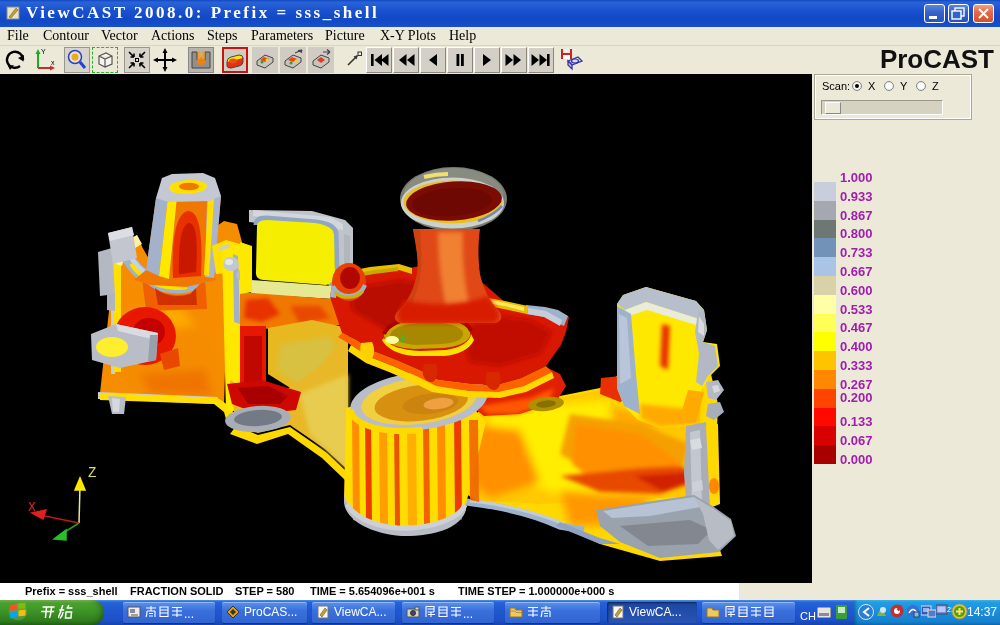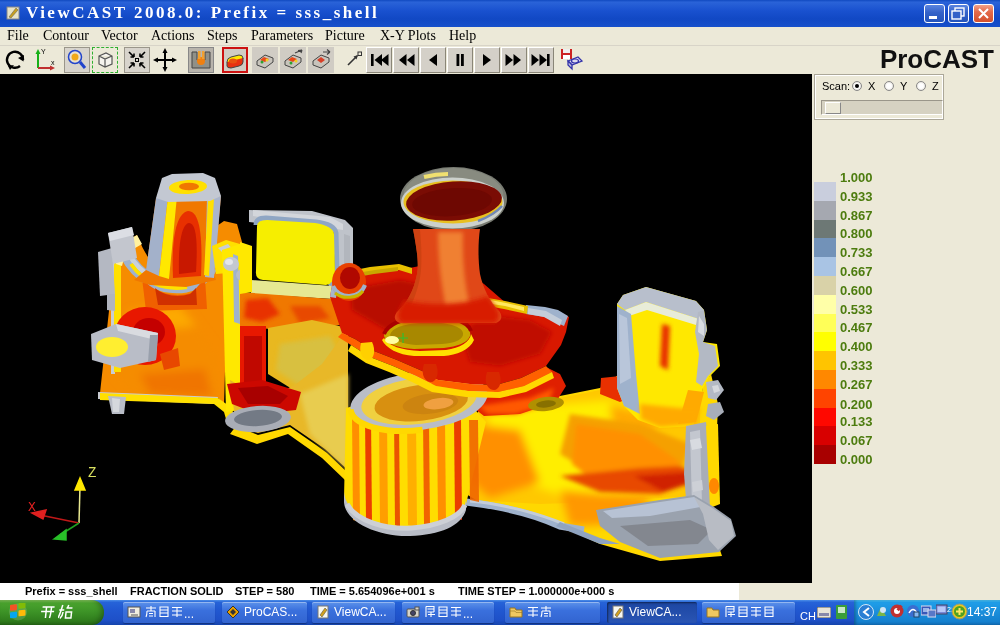--- a/index.html
+++ b/index.html
@@ -15,29 +15,29 @@
 #menubar { position:absolute; left:0; top:27px; width:1000px; height:19px; background:#ece9d8; border-bottom:1px solid #d8d4c8;
   font-family:"Liberation Serif", serif; font-size:14px; color:#000; }
 #menubar span { position:absolute; top:1px; }
 #toolbar { position:absolute; left:0; top:46px; width:1000px; height:28px; background:#ece9d8; }
 .tbtn { position:absolute; top:1px; width:26px; height:26px; }
 .tbtn.pb { background:#d4d0c8; border:1px solid; border-color:#fff #8a8678 #8a8678 #fff; }
 .tbtn svg { display:block; margin:auto; }
 #procast { position:absolute; right:6px; top:44px; font-size:26px; font-weight:bold; color:#111; font-family:"Liberation Sans",sans-serif; letter-spacing:0px;}
 #viewport { position:absolute; left:0; top:74px; width:812px; height:509px; background:#000; }
 #rightpanel { position:absolute; left:812px; top:74px; width:188px; height:526px; background:#ece9d8; }
-#scanbox { position:absolute; left:3px; top:1px; width:128px; height:44px; border:1px solid #fff; outline:1px solid #aca899; background:#ece9d8;}
+#scanbox { position:absolute; left:3px; top:1px; width:156px; height:44px; border:1px solid #fff; outline:1px solid #aca899; background:#ece9d8;}
 #scanbox .lbl { position:absolute; left:6px; top:4px; font-size:11px; color:#000; }
 .radio { position:absolute; top:5px; width:10px; height:10px; border-radius:50%; background:radial-gradient(#fff 40%,#d8d4c8); border:1px solid #888; }
 .radiolbl { position:absolute; top:4px; font-size:11px; }
 #scanslider { position:absolute; left:5px; top:24px; width:122px; height:15px; background:#d6d2c2; border-top:1px solid #9a968a; border-left:1px solid #9a968a; border-bottom:1px solid #fff; border-right:1px solid #fff; }
 #scanthumb { position:absolute; left:3px; top:1px; width:16px; height:12px; background:#ece9d8; border:1px solid #888; border-top-color:#fff; border-left-color:#fff; }
 #legend { position:absolute; left:2px; top:96px; }
 .sw { position:absolute; left:0px; width:22px; height:19px; }
-.swlbl { position:absolute; left:26px; font-size:13px; font-weight:bold; color:#4d7c0f; font-family:"Liberation Sans",sans-serif;}
+.swlbl { position:absolute; left:26px; font-size:13px; font-weight:bold; color:#a21caf; font-family:"Liberation Sans",sans-serif;}
 #statusbar { position:absolute; left:0; top:583px; width:739px; height:17px; background:#fff; color:#000;
   font-size:11px; font-weight:bold; font-family:"Liberation Sans",sans-serif; }
 #statusbar span { position:absolute; top:2px; white-space:pre; }
 #taskbar { position:absolute; left:0; top:600px; width:1000px; height:25px;
   background:linear-gradient(#4c8fe8 0%, #2663d8 9%, #2159d2 35%, #1e50c8 80%, #1544ac 100%); }
 #startbtn { position:absolute; left:0; top:0; width:104px; height:25px; border-radius:0 12px 12px 0;
   background:linear-gradient(#7ebe58 0%, #4aa32e 12%, #3d9427 45%, #2f7c1c 85%, #256815 100%);
   box-shadow: inset -4px 0 6px -2px rgba(0,0,0,.35); color:#fff; }
 #startbtn .stxt { position:absolute; left:42px; top:2px; font-size:16px; font-style:italic; font-weight:bold; text-shadow:1px 1px 2px rgba(0,0,0,.5); }
 .taskbtn { position:absolute; top:2px; height:21px; border-radius:2px;
@@ -457,21 +457,21 @@
     <span class="swlbl" style="top:38px;">0.867</span>
     <span class="swlbl" style="top:56px;">0.800</span>
     <span class="swlbl" style="top:75px;">0.733</span>
     <span class="swlbl" style="top:94px;">0.667</span>
     <span class="swlbl" style="top:113px;">0.600</span>
     <span class="swlbl" style="top:132px;">0.533</span>
     <span class="swlbl" style="top:150px;">0.467</span>
     <span class="swlbl" style="top:169px;">0.400</span>
     <span class="swlbl" style="top:188px;">0.333</span>
     <span class="swlbl" style="top:207px;">0.267</span>
-    <span class="swlbl" style="top:227px;">0.200</span>
+    <span class="swlbl" style="top:220px;">0.200</span>
     <span class="swlbl" style="top:244px;">0.133</span>
     <span class="swlbl" style="top:263px;">0.067</span>
     <span class="swlbl" style="top:282px;">0.000</span>
     <div class="sw" style="top:12px;background:#c9cedd;"></div>
     <div class="sw" style="top:31px;background:#a5a8b0;"></div>
     <div class="sw" style="top:50px;background:#6d7875;"></div>
     <div class="sw" style="top:68px;background:#7292b8;"></div>
     <div class="sw" style="top:87px;background:#a9c4e4;"></div>
     <div class="sw" style="top:106px;background:#d9d2a8;"></div>
     <div class="sw" style="top:125px;background:#ffffa8;"></div>

